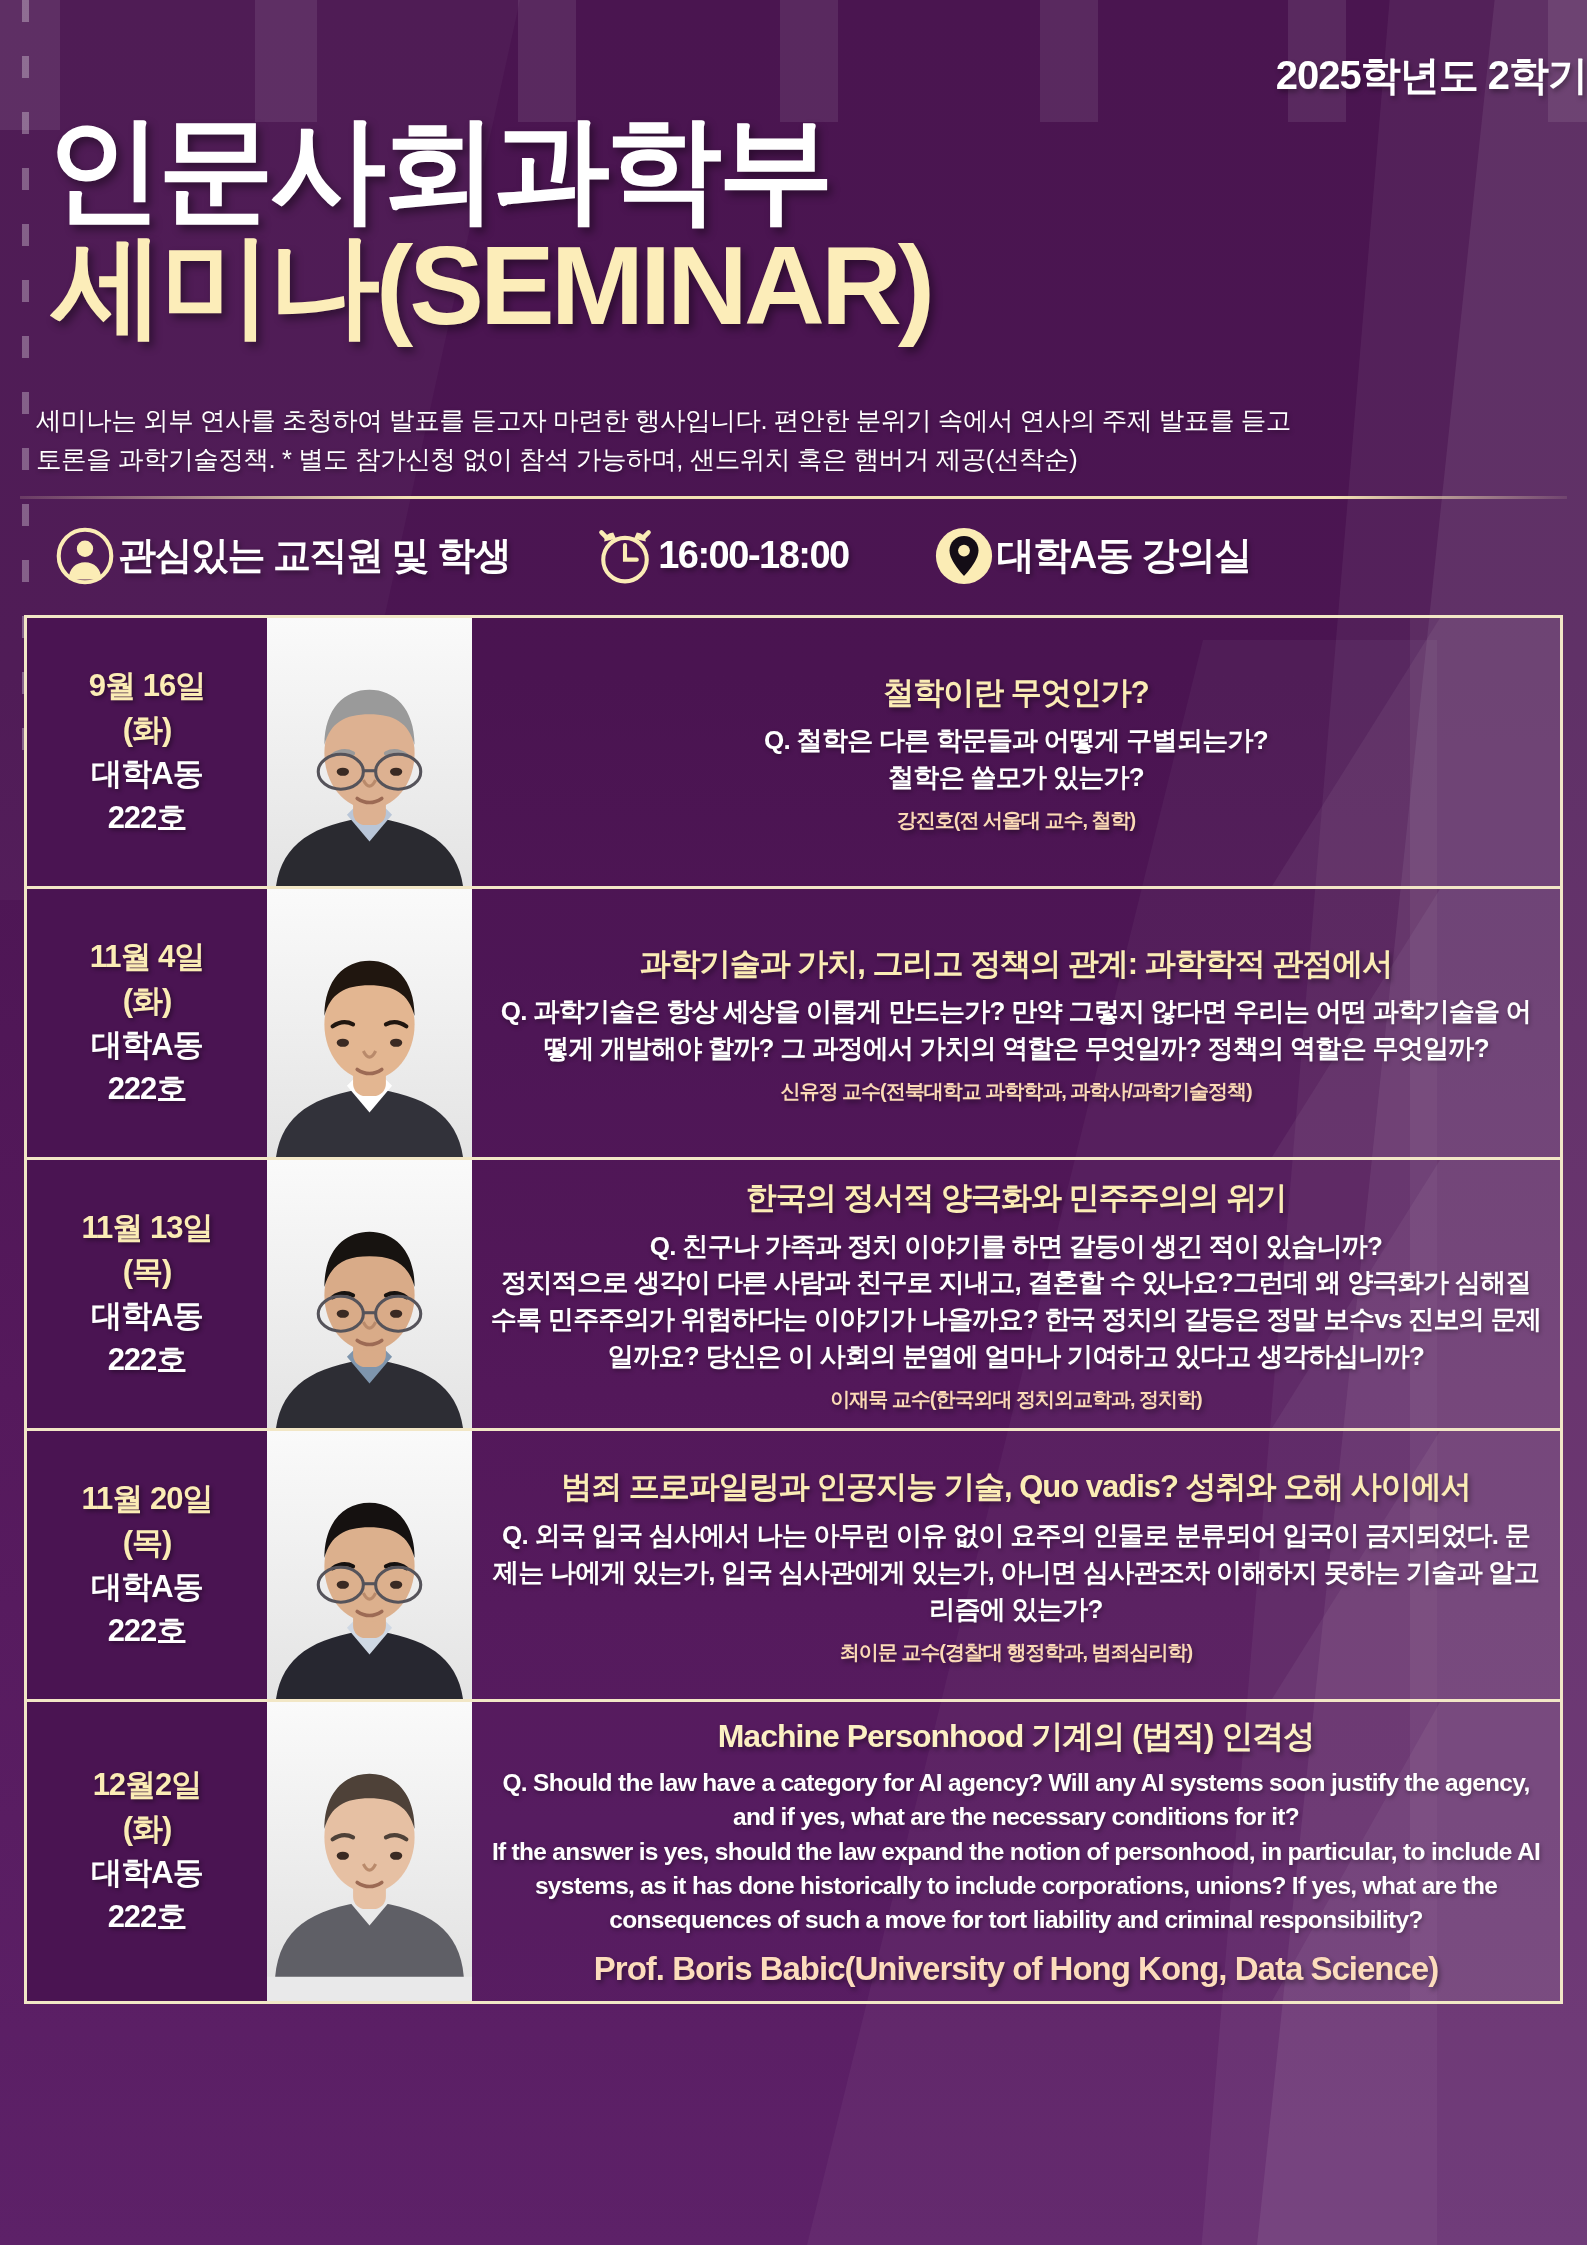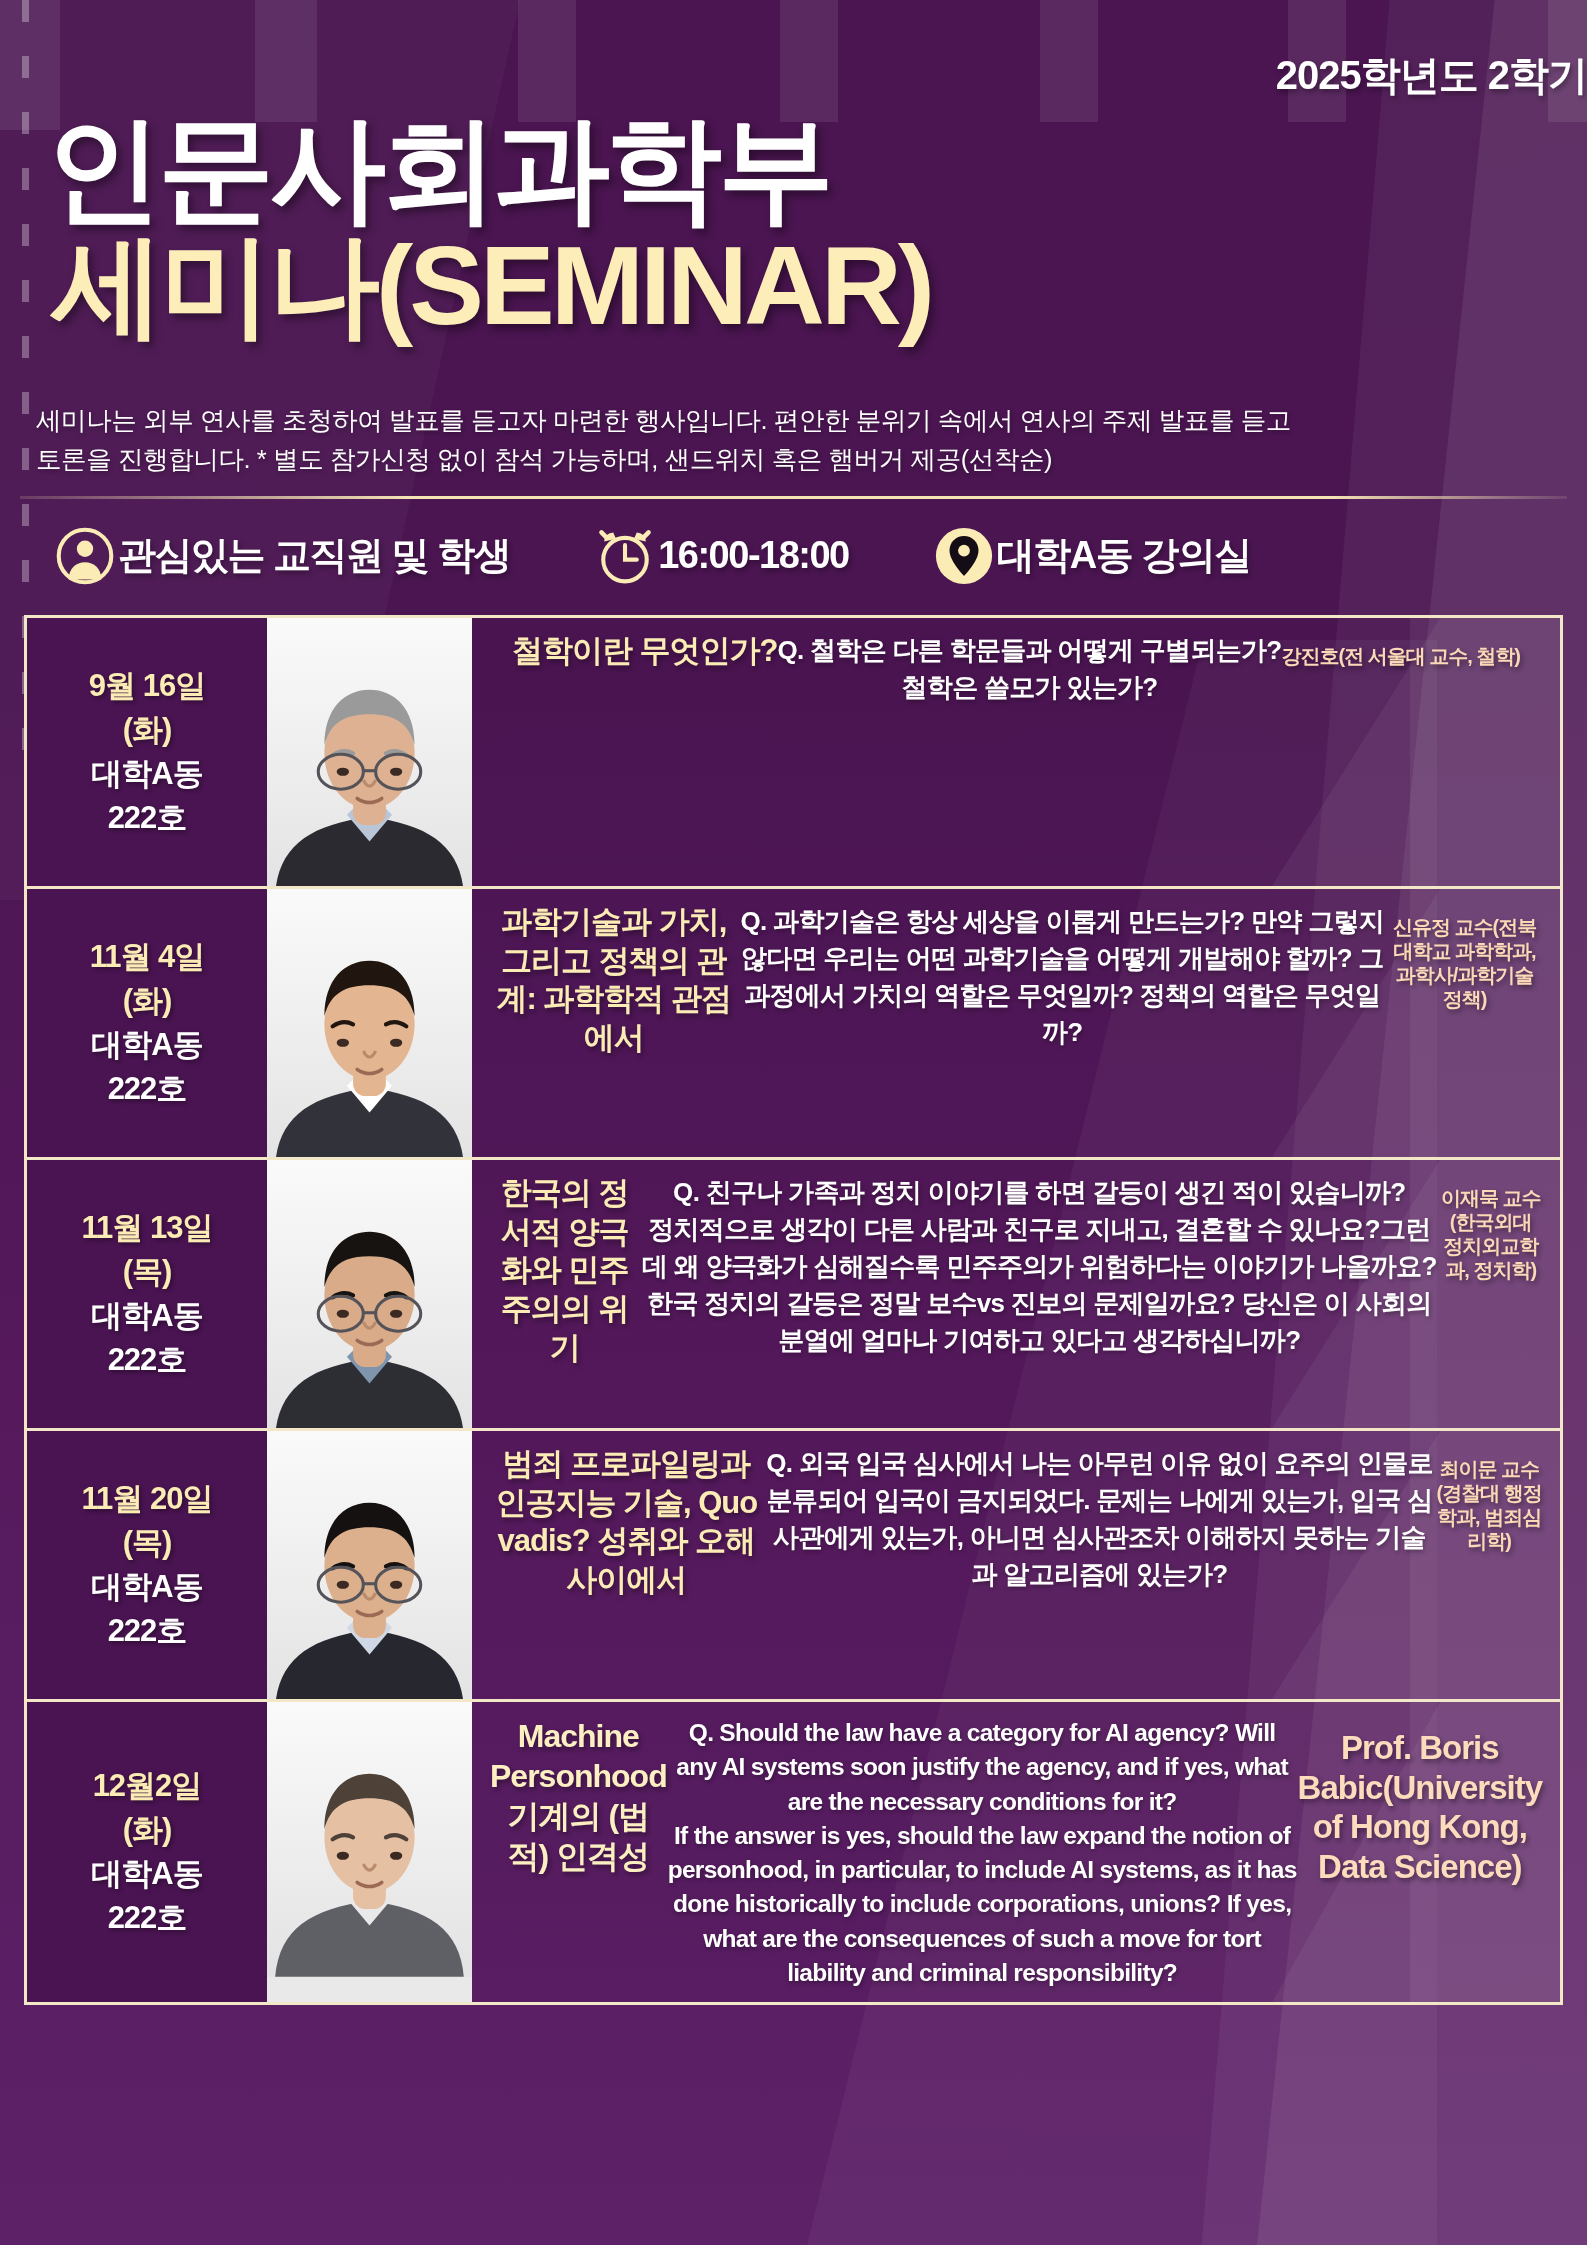--- a/index.html
+++ b/index.html
@@ -134,21 +134,21 @@
   }
 
   .cell-photo{
     flex:0 0 205px;position:relative;overflow:hidden;background:#e9e9ea;
   }
   .cell-photo .ph{position:absolute;inset:0;}
 
   .cell-body{
     flex:1 1 auto;position:relative;
     padding:14px 18px 12px 18px;
-    display:flex;flex-direction:row;justify-content:center;
+    display:flex;flex-direction:column;justify-content:center;
     text-align:center;overflow:hidden;
   }
   .cell-body .sheen{
     position:absolute;top:0;right:0;width:300px;height:100%;
     background:rgba(255,255,255,.055);
     clip-path:polygon(60% 0,100% 0,100% 100%,4% 100%);
     pointer-events:none;
   }
   .cell-body .sheen2{
     position:absolute;top:0;right:0;width:150px;height:100%;
@@ -198,21 +198,21 @@
   </div>
 
   <div class="header">
     <div class="kicker">2025학년도 2학기</div>
     <div class="title-main">인문사회과학부</div>
     <div class="title-sub">세미나(SEMINAR)</div>
   </div>
 
   <div class="intro">
     <span>세미나는 외부 연사를 초청하여 발표를 듣고자 마련한 행사입니다. 편안한 분위기 속에서 연사의 주제 발표를 듣고</span>
-    <span class="line2">토론을 진행합니다.  * 별도 참가신청 없이 참석 가능하며, 샌드위치 혹은 햄버거 제공(선착순)</span>
+    <span class="line2">토론을 과학기술정책.  * 별도 참가신청 없이 참석 가능하며, 샌드위치 혹은 햄버거 제공(선착순)</span>
   </div>
 
   <div class="divider"></div>
 
   <div class="info">
 
     <div class="info-item">
       <svg class="ico" viewBox="0 0 64 64">
         <circle cx="32" cy="32" r="29" fill="none" stroke="#fbecb5" stroke-width="4.5"></circle>
         <circle cx="32" cy="24" r="9" fill="#fbecb5"></circle>

